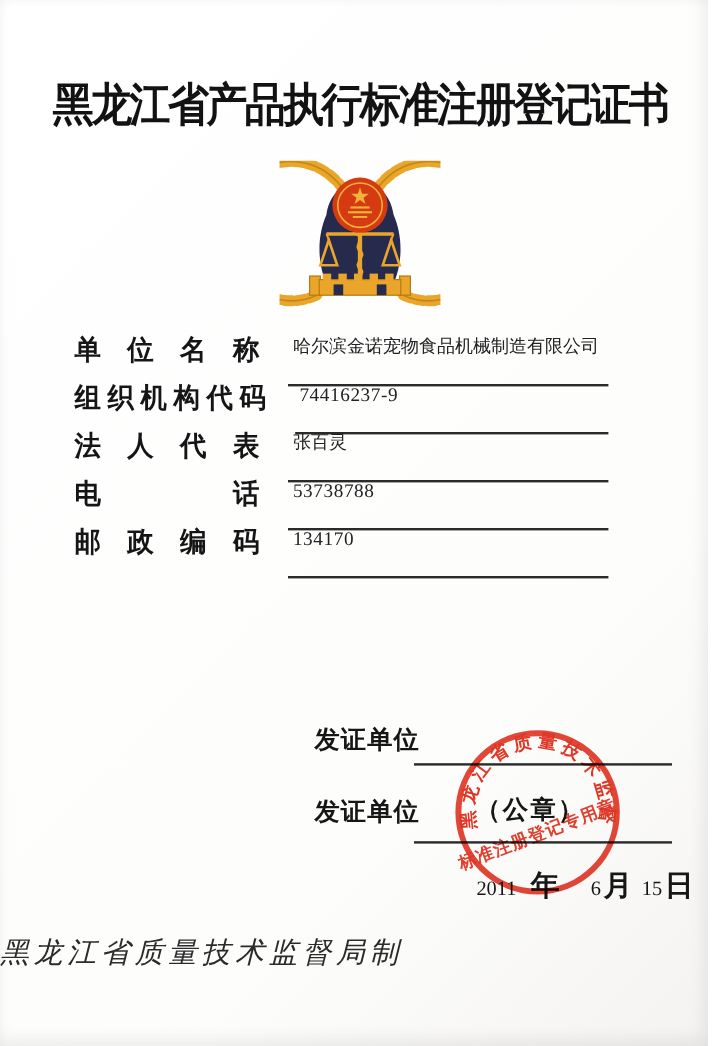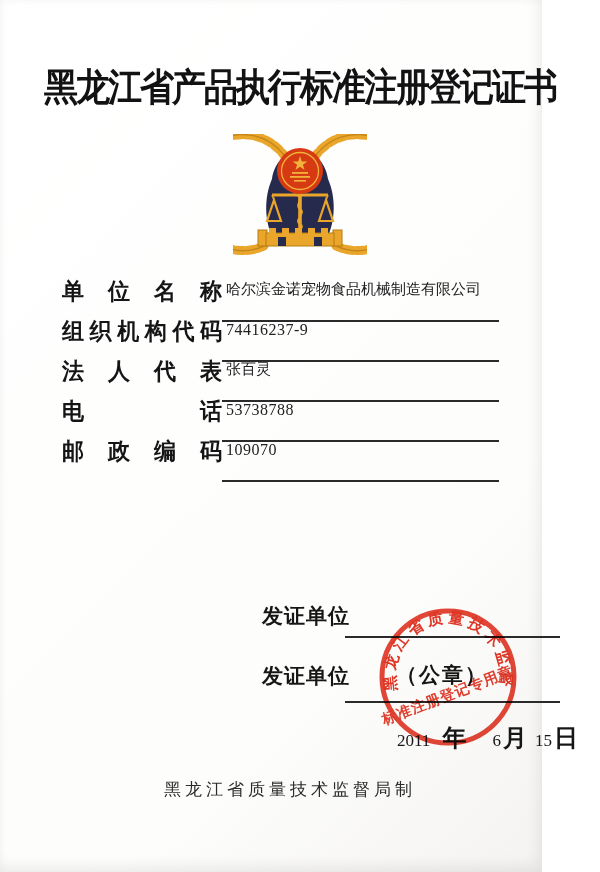--- a/index.html
+++ b/index.html
@@ -4,42 +4,42 @@
 <style>
   html,body{margin:0;padding:0;}
   body{
     width:600px;height:872px;
     background:#ffffff;
     font-family:"Liberation Serif","DejaVu Serif",serif;
     color:#161616;
     overflow:hidden;
   }
   .page{
-    position:relative;width:542px;height:872px;
+    position:relative;width:590px;height:872px;
     background:linear-gradient(135deg,#ffffff 0%,#fdfdfc 70%,#f4f3f1 100%);
     box-shadow:inset -4px -6px 14px rgba(0,0,0,0.07), inset 2px 2px 6px rgba(0,0,0,0.02);
   }
   .title{
     position:absolute;top:62px;left:0;width:600px;
     text-align:center;font-weight:bold;
     font-size:34px;letter-spacing:-2px;
     transform:scaleY(1.12);transform-origin:top center;
     white-space:nowrap;color:#121212;
   }
   .emblem{position:absolute;left:233px;top:134px;}
   .fields{position:absolute;left:62px;top:282px;width:445px;}
   .field-row{display:flex;height:40px;}
   .field-label{
     width:160px;font-weight:bold;font-size:22px;line-height:1;
     padding-bottom:7px;white-space:nowrap;
     text-align:justify;text-align-last:justify;
     color:#151515;transform:scaleY(1.05);transform-origin:bottom left;
   }
   .field-value{
-    width:273px;margin-left:0;
+    width:273px;margin-left:24px;
     border-bottom:2px solid #2a2a2a;
     font-size:15px;line-height:1;padding:0 0 4px 4px;
     white-space:pre;overflow:visible;color:#222;
   }
   .field-value.num{font-size:16px;letter-spacing:0.5px;}
   .cert-label{
     position:absolute;left:262px;top:602px;
     font-size:21px;font-weight:bold;letter-spacing:1px;white-space:nowrap;
   }
   .cert-underline-1{position:absolute;left:345px;top:636px;width:215px;border-top:2px solid #2a2a2a;}
@@ -54,22 +54,22 @@
   .cert-underline-2{position:absolute;left:345px;top:701px;width:215px;border-top:2px solid #2a2a2a;}
   .date-row{
     position:absolute;left:366px;top:722px;width:220px;
     display:flex;align-items:baseline;white-space:nowrap;
   }
   .date-num{font-size:17px;margin-left:31px;}
   .date-cjk{font-size:24px;font-weight:bold;}
   .gap14{margin-left:12px;} .gap28{margin-left:26px;} .gap16{margin-left:8px;} .gap2{margin-left:2px;}
   .seal{position:absolute;left:368px;top:597px;mix-blend-mode:multiply;}
   .footer{
-    position:absolute;top:778px;left:0;width:580px;text-align:center;
-    font-size:17px;letter-spacing:4px;color:#2b2b2b;white-space:nowrap;
+    position:absolute;top:778px;left:0;width:580px;text-align:left;
+    font-size:24px;letter-spacing:4px;color:#2b2b2b;white-space:nowrap;font-style:italic;
   }
 </style>
 </head>
 <body>
 
 <div class="page">
 
   <div class="title">黑龙江省产品执行标准注册登记证书</div>
 
   <svg class="emblem" width="134" height="134" viewBox="0 0 134 134">
@@ -133,21 +133,21 @@
     <div class="field-row">
       <div class="field-label">法 人 代 表</div>
       <div class="field-value">张百灵</div>
     </div>
     <div class="field-row">
       <div class="field-label">电 话</div>
       <div class="field-value num">53738788</div>
     </div>
     <div class="field-row">
       <div class="field-label">邮 政 编 码</div>
-      <div class="field-value num">109070</div>
+      <div class="field-value num">134170</div>
     </div>
   </div>
 
   <div class="cert-label">发证单位</div>
   <div class="cert-underline-1"></div>
   <div class="issuer-label">发证单位</div>
   <div class="issuer-value">（公章）</div>
   <div class="cert-underline-2"></div>
 
   <div class="date-row">

